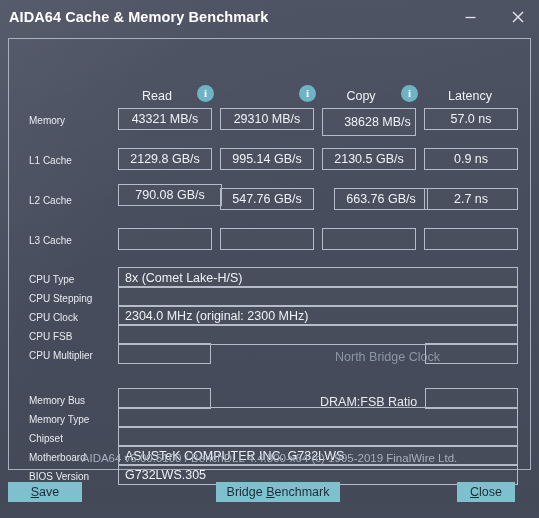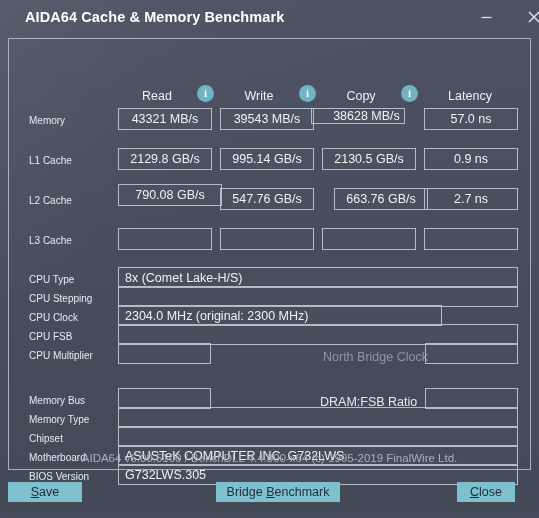--- a/index.html
+++ b/index.html
@@ -23,21 +23,21 @@
     background:
       linear-gradient(115deg, rgba(255,255,255,0.035) 0%, rgba(255,255,255,0) 28%),
       linear-gradient(160deg, rgba(255,255,255,0.03) 0%, rgba(255,255,255,0) 45%),
       linear-gradient(180deg, #4b5161 0%, #464c5b 55%, #434957 100%);
     box-sizing: border-box;
   }
 
   
   .titlebar {
     position: absolute;
-    left: 16px; top: 0;
+    left: 0; top: 0;
     width: 510px;
     height: 38px;
     text-align: right;
   }
   .title-text {
     position: absolute;
     left: 9px;
     top: 9px;
     font-size: 14.5px;
     font-weight: bold;
@@ -177,36 +177,35 @@
     </div>
   </div>
 
   <div class="panel">
 
     <div class="col-head" style="left:101px;">Read</div>
     <div class="info-icon" style="left:188px;">
         <span>i</span>
       </div>
 
-    <div class="col-head" style="left:203px;">Write</div>
     <div class="info-icon" style="left:290px;">
         <span>i</span>
       </div>
 
     <div class="col-head" style="left:305px;">Copy</div>
     <div class="info-icon" style="left:392px;">
         <span>i</span>
       </div>
 
     <div class="col-head" style="left:414px;">Latency</div>
 
     <div class="row-label" style="top:76px;">Memory</div>
     <div class="box center" style="left:109px; top:69px; width:94px; height:22px;">43321 MB/s</div>
-    <div class="box center" style="left:211px; top:69px; width:94px; height:22px;">39543 MB/s</div>
-    <div class="box center" style="left:302px; top:69px; width:94px; height:16px;padding-left:17px;">38628 MB/s</div>
+    <div class="box center" style="left:211px; top:69px; width:94px; height:22px;">29310 MB/s</div>
+    <div class="box center" style="left:313px; top:69px; width:94px; height:28px;padding-left:17px;">38628 MB/s</div>
     <div class="box center" style="left:415px; top:69px; width:94px; height:22px;">57.0 ns</div>
 
     <div class="row-label" style="top:116px;">L1 Cache</div>
     <div class="box center" style="left:109px; top:109px; width:94px; height:22px;">2129.8 GB/s</div>
     <div class="box center" style="left:211px; top:109px; width:94px; height:22px;">995.14 GB/s</div>
     <div class="box center" style="left:313px; top:109px; width:94px; height:22px;">2130.5 GB/s</div>
     <div class="box center" style="left:415px; top:109px; width:94px; height:22px;">0.9 ns</div>
 
     <div class="row-label" style="top:156px;">L2 Cache</div>
     <div class="box center" style="left:109px; top:145px; width:104px; height:22px;">790.08 GB/s</div>
@@ -220,28 +219,28 @@
     <div class="box center" style="left:313px; top:189px; width:94px; height:22px;"></div>
     <div class="box center" style="left:415px; top:189px; width:94px; height:22px;"></div>
 
     <div class="row-label" style="top:235px;">CPU Type</div>
     <div class="box left" style="left:109px; top:228px; width:400px; height:21px;">8x   (Comet Lake-H/S)</div>
 
     <div class="row-label" style="top:254px;">CPU Stepping</div>
     <div class="box left" style="left:109px; top:247px; width:400px; height:21px;"></div>
 
     <div class="row-label" style="top:273px;">CPU Clock</div>
-    <div class="box left" style="left:109px; top:266px; width:324px; height:21px;">2304.0 MHz  (original: 2300 MHz)</div>
+    <div class="box left" style="left:109px; top:266px; width:400px; height:21px;">2304.0 MHz  (original: 2300 MHz)</div>
 
     <div class="row-label" style="top:292px;">CPU FSB</div>
     <div class="box left" style="left:109px; top:285px; width:400px; height:21px;"></div>
 
     <div class="row-label" style="top:311px;">CPU Multiplier</div>
     <div class="box left" style="left:109px; top:304px; width:93px; height:21px;"></div>
-    <div class="lbl dim" style="left:314px; top:311px;">North Bridge Clock</div>
+    <div class="lbl dim" style="left:326px; top:311px;">North Bridge Clock</div>
     <div class="box left" style="left:416px; top:304px; width:93px; height:21px;"></div>
 
     <div class="row-label" style="top:356px;">Memory Bus</div>
     <div class="box left" style="left:109px; top:349px; width:93px; height:21px;"></div>
     <div class="lbl" style="left:311px; top:356px;">DRAM:FSB Ratio</div>
     <div class="box left" style="left:416px; top:349px; width:93px; height:21px;"></div>
 
     <div class="row-label" style="top:375px;">Memory Type</div>
     <div class="box left" style="left:109px; top:368px; width:400px; height:21px;"></div>
 

